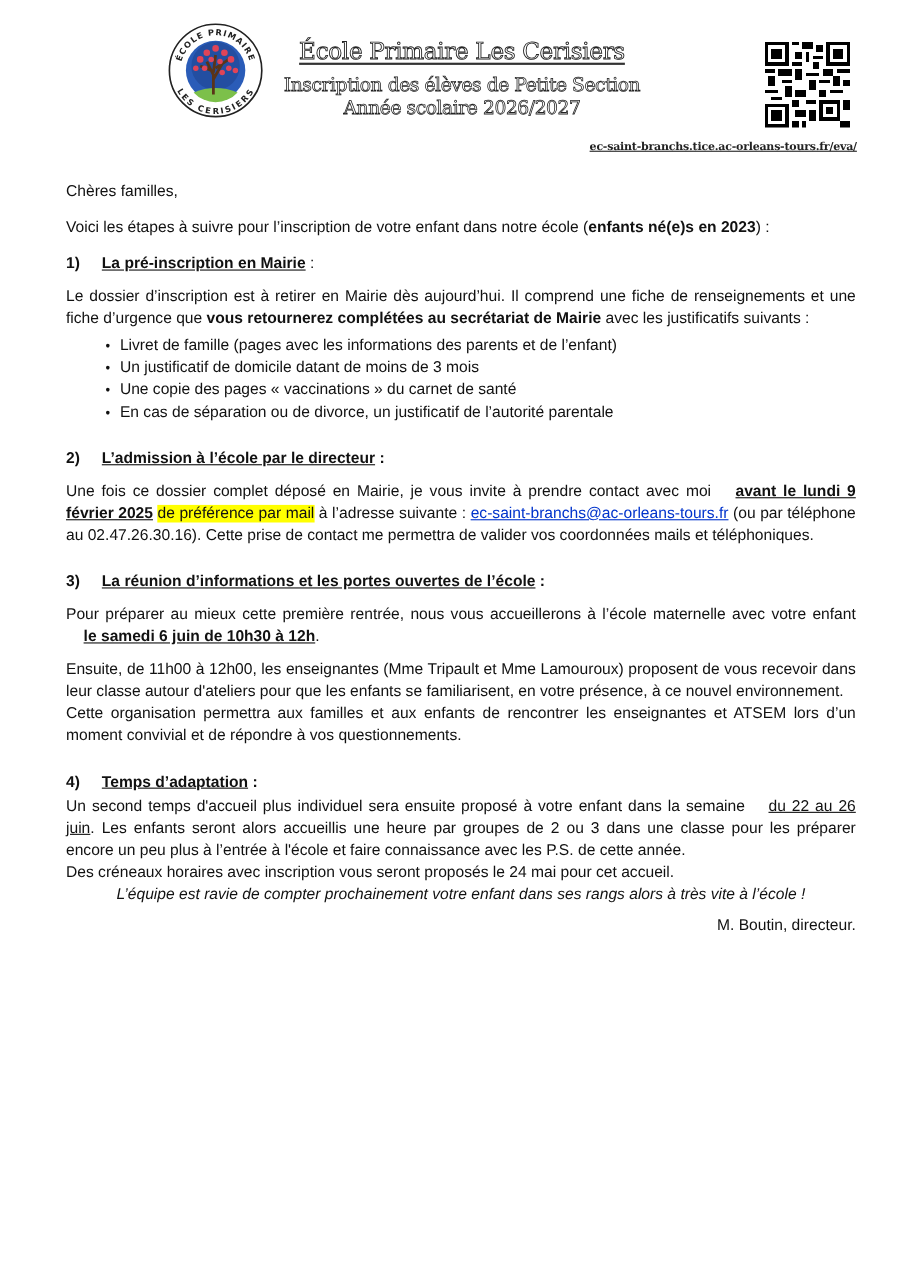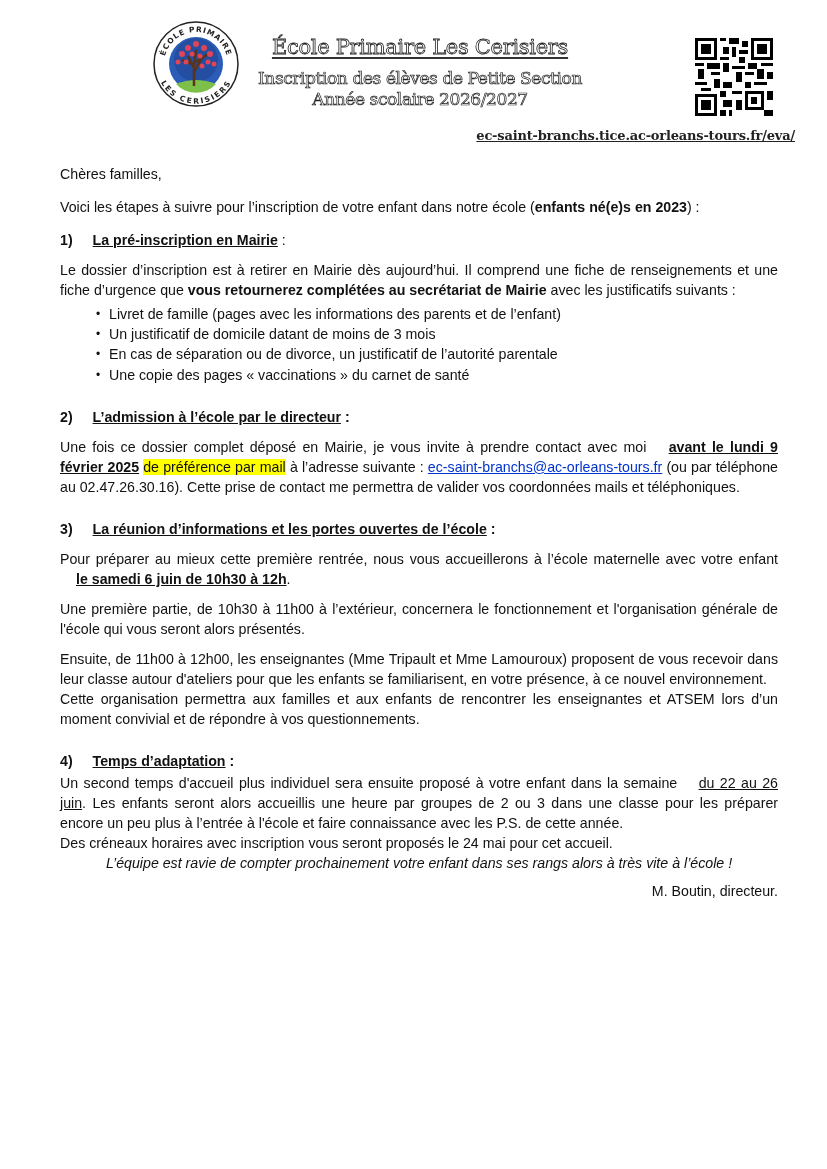--- a/index.html
+++ b/index.html
@@ -6,21 +6,21 @@
   body { width:827px; height:1169px; position:relative; overflow:hidden; color:#111; }
   .page { position:absolute; left:0; top:0; width:827px; height:1169px; }
 
   
   .logo { position:absolute; left:152px; top:20px; width:88px; height:88px; }
   .title-block { position:absolute; left:250px; top:30px; width:340px; text-align:center; font-family:"DejaVu Serif","Liberation Serif",serif; color:#fff; }
   .title-main { font-size:21px; letter-spacing:-0.3px; text-decoration:underline; text-decoration-color:#333; text-underline-offset:3px;
     -webkit-text-stroke:0.8px #222; line-height:34px; }
   .title-sub { font-size:17px; letter-spacing:-0.4px; line-height:21px; -webkit-text-stroke:0.7px #222; margin-top:4px; }
   .qr { position:absolute; left:695px; top:38px; width:78px; height:78px; }
-  .qr-url { position:absolute; right:32px; top:128px; font-family:"DejaVu Serif","Liberation Serif",serif; font-size:13px; font-weight:bold; color:#222; text-decoration:underline; letter-spacing:-0.2px; }
+  .qr-url { position:absolute; right:48px; top:128px; font-family:"DejaVu Serif","Liberation Serif",serif; font-size:10px; font-weight:bold; color:#222; text-decoration:underline; letter-spacing:-0.2px; }
 
   
   .body { position:absolute; left:60px; top:164px; width:718px; font-family:Liberation Sans, sans-serif; font-size:14.2px; line-height:20px; }
   p { margin:0; text-align:justify; }
   .mt8 { margin-top:10px; }
   .mt12 { margin-top:13px; }
   .mt20 { margin-top:22px; }
   .b { font-weight:bold; }
   .u { text-decoration:underline;padding-left:16px; }
   .hl { background:#ffff00; }
@@ -128,30 +128,29 @@
   <div class="body">
     <p>Chères familles,</p>
 
     <p class="mt12"><span>Voici les étapes à suivre pour l’inscription de votre enfant dans notre école (</span><span class="b">enfants né(e)s en 2023</span><span>) :</span></p>
 
     <p class="mt12 b"><span>1)</span> <span class="u">La pré-inscription en Mairie</span><span style="font-weight:normal"> :</span></p>
     <p class="mt8"><span>Le dossier d’inscription est à retirer en Mairie dès aujourd’hui. Il comprend une fiche de renseignements et une fiche d’urgence que </span><span class="b">vous retournerez complétées au secrétariat de Mairie</span><span> avec les justificatifs suivants :</span></p>
     <ul class="list">
       <li>Livret de famille (pages avec les informations des parents et de l’enfant)</li>
       <li>Un justificatif de domicile datant de moins de 3 mois</li>
+      <li>Une copie des pages « vaccinations » du carnet de santé</li>
       <li>En cas de séparation ou de divorce, un justificatif de l’autorité parentale</li>
-      <li>Une copie des pages « vaccinations » du carnet de santé</li>
     </ul>
 
     <p class="mt20 b"><span>2)</span> <span class="u">L’admission à l’école par le directeur</span><span> :</span></p>
     <p class="mt8"><span>Une fois ce dossier complet déposé en Mairie, je vous invite à prendre contact avec moi </span><span class="b u">avant le lundi 9 février 2025</span><span> </span><span class="hl">de préférence par mail</span><span> à l’adresse suivante : </span><a class="mail">ec-saint-branchs@ac-orleans-tours.fr</a><span> (ou par téléphone au 02.47.26.30.16). Cette prise de contact me permettra de valider vos coordonnées mails et téléphoniques.</span></p>
 
     <p class="mt20 b"><span>3)</span> <span class="u">La réunion d’informations et les portes ouvertes de l’école</span><span> :</span></p>
     <p class="mt8"><span>Pour préparer au mieux cette première rentrée, nous vous accueillerons à l’école maternelle avec votre enfant </span><span class="b u">le samedi 6 juin de 10h30 à 12h</span><span>.</span></p>
-    <p class="mt8">Une première partie, de 10h30 à 11h00 à l’extérieur, concernera le fonctionnement et l'organisation générale de l'école qui vous seront alors présentés.</p>
     <p class="mt8">Ensuite, de 11h00 à 12h00, les enseignantes (Mme Tripault et Mme Lamouroux) proposent de vous recevoir dans leur classe autour d'ateliers pour que les enfants se familiarisent, en votre présence, à ce nouvel environnement.</p>
     <p>Cette organisation permettra aux familles et aux enfants de rencontrer les enseignantes et ATSEM lors d’un moment convivial et de répondre à vos questionnements.</p>
 
     <p class="mt20 b"><span>4)</span> <span class="u">Temps d’adaptation</span><span> :</span></p>
     <p style="margin-top:2px"><span>Un second temps d'accueil plus individuel sera ensuite proposé à votre enfant dans la semaine </span><span class="u">du 22 au 26 juin</span><span>. Les enfants seront alors accueillis une heure par groupes de 2 ou 3 dans une classe pour les préparer encore un peu plus à l’entrée à l'école et faire connaissance avec les P.S. de cette année.</span></p>
     <p>Des créneaux horaires avec inscription vous seront proposés le 24 mai pour cet accueil.</p>
 
     <p class="closing">L’équipe est ravie de compter prochainement votre enfant dans ses rangs alors à très vite à l’école !</p>
     <p class="sign">M. Boutin, directeur.</p>
   </div>

